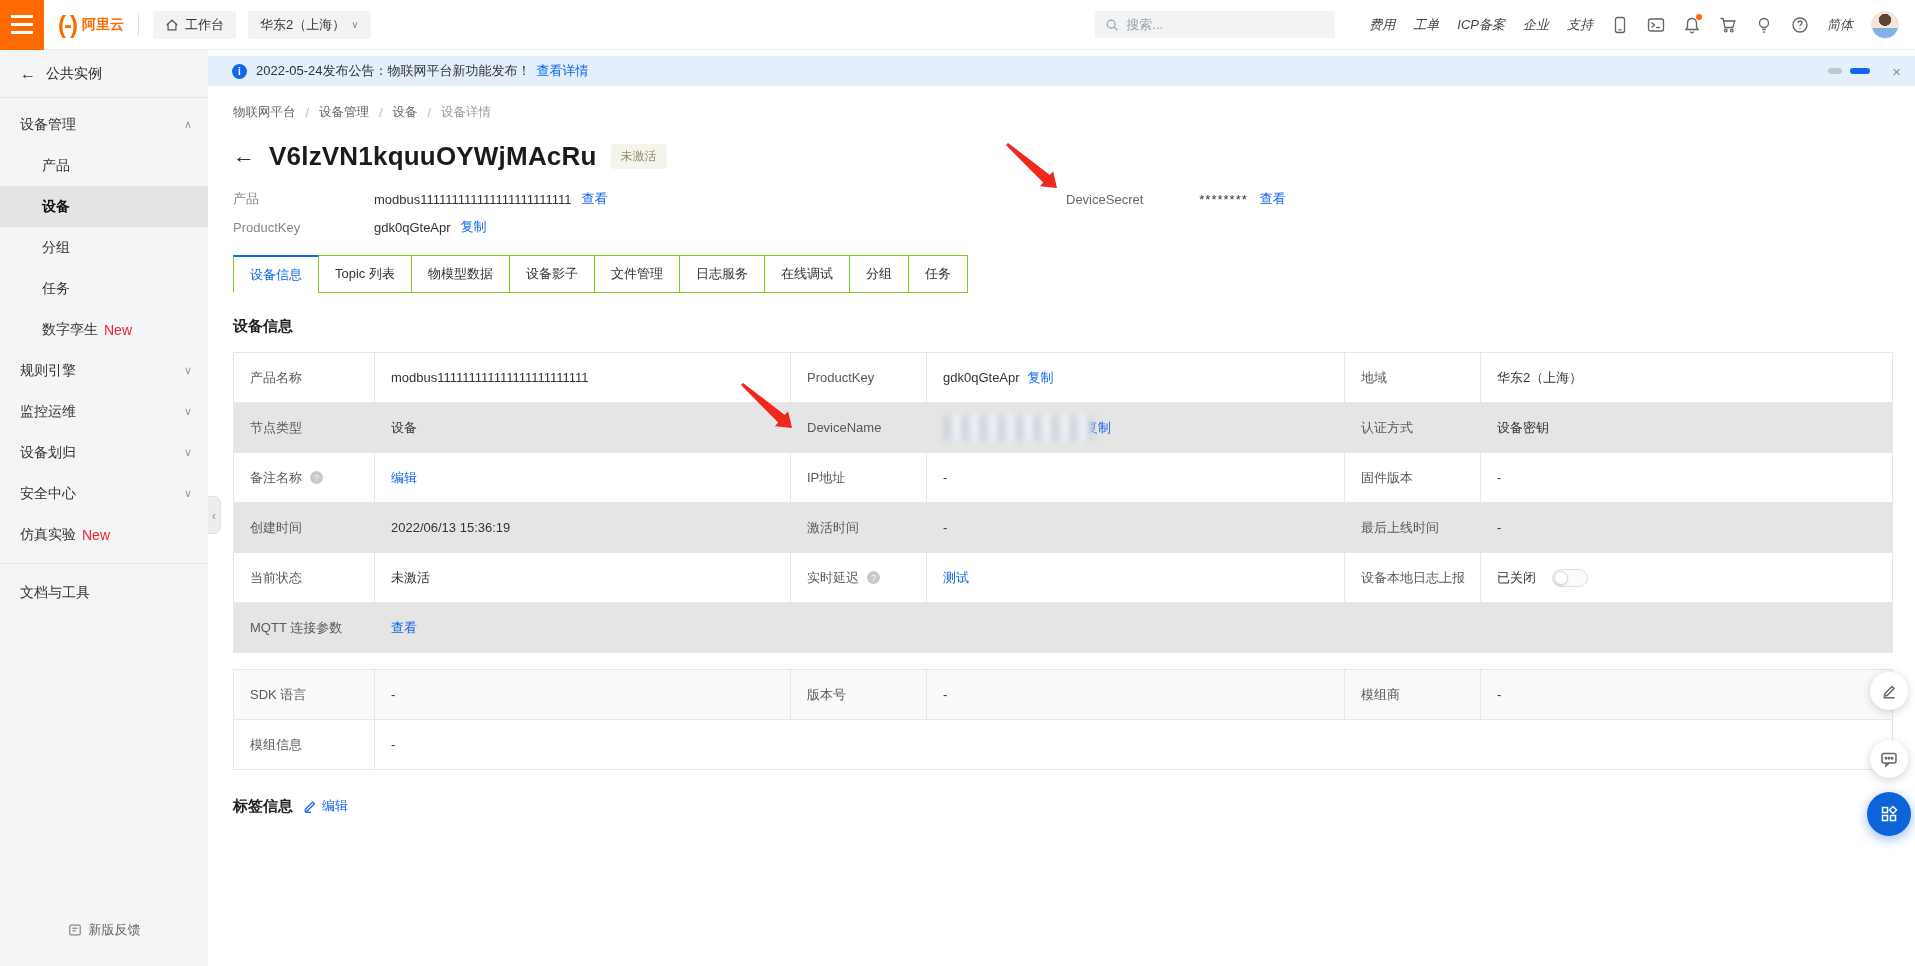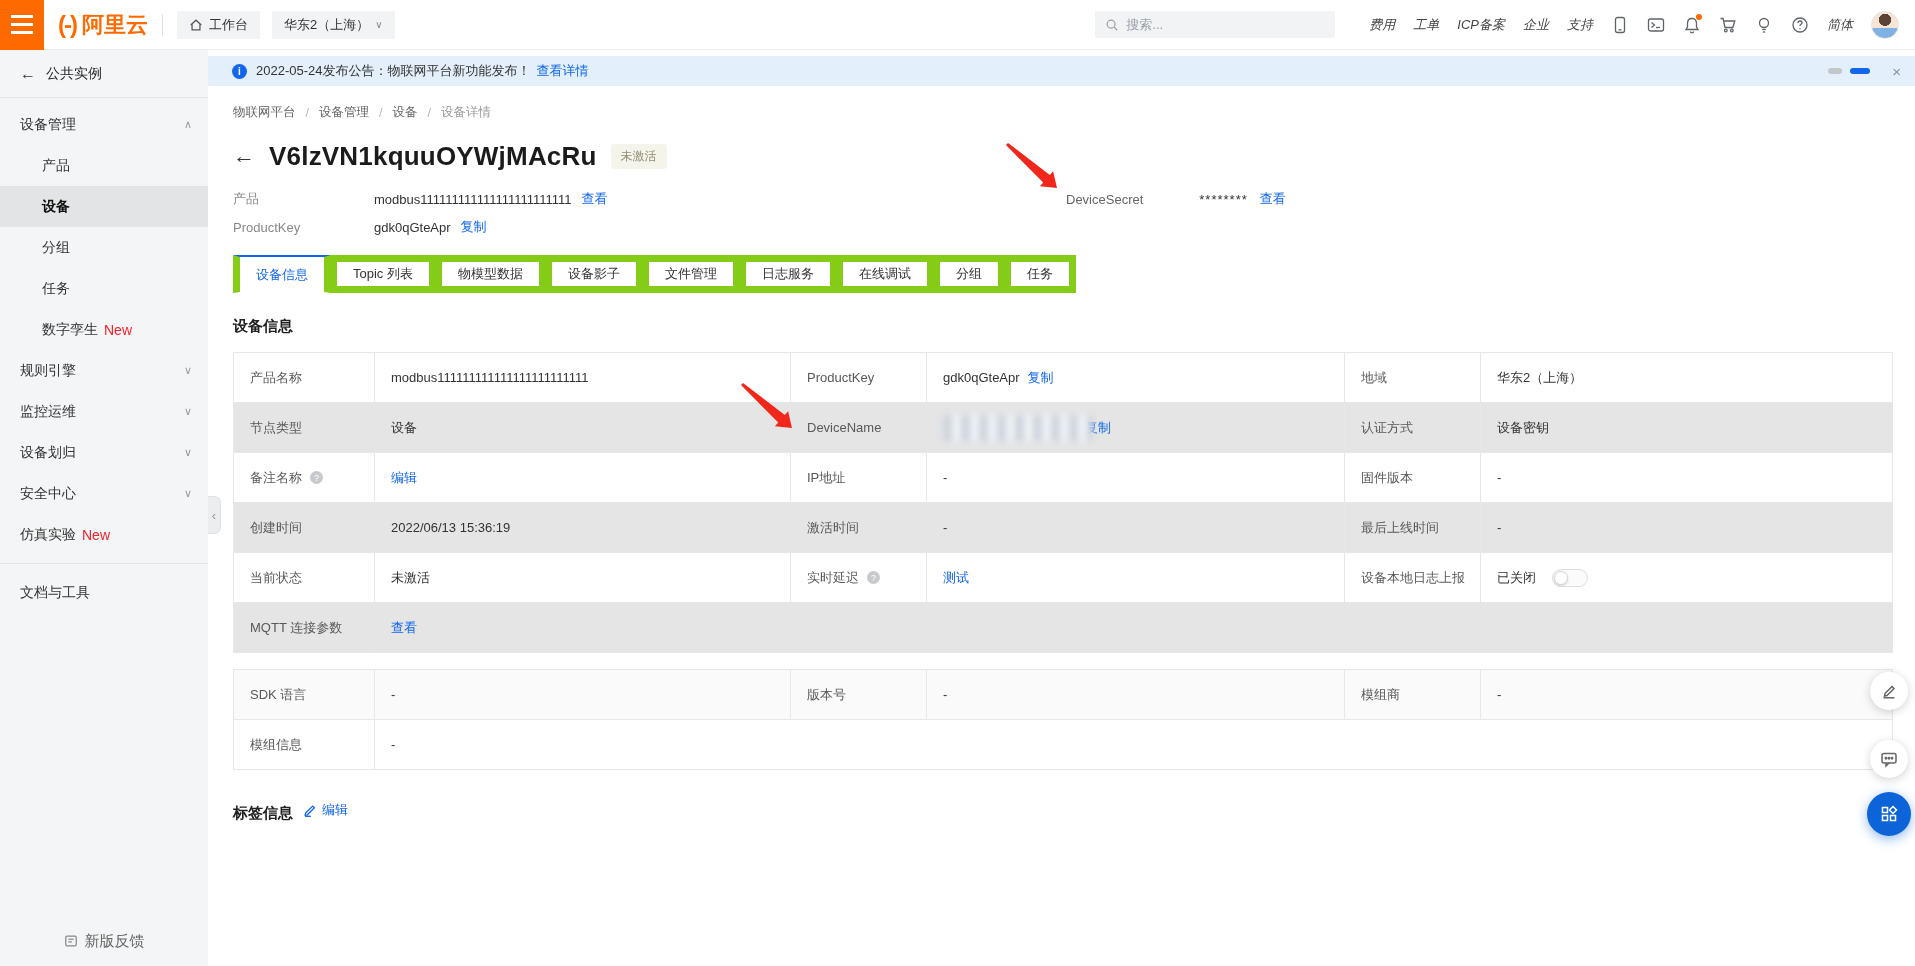--- a/index.html
+++ b/index.html
@@ -8,21 +8,21 @@
   a, .link { color:#1366ec; text-decoration:none; cursor:pointer; }
 
   
   .topbar { position:absolute; left:0; top:0; width:1915px; height:50px; background:#fff;
     border-bottom:1px solid #ececec; display:flex; align-items:center; z-index:30; }
   .hamburger { width:44px; height:50px; background:#ff6a00; display:flex; flex-direction:column;
     justify-content:center; align-items:center; gap:5px; cursor:pointer; flex:0 0 auto; }
   .hamburger i { width:22px; height:3px; background:#fff; display:block; }
   .logo { display:flex; align-items:center; gap:6px; margin-left:14px; cursor:pointer; }
   .logo-mark { color:#ff6a00; font-weight:bold; font-size:24px; letter-spacing:-2px; }
-  .logo-text { color:#ff6a00; font-weight:bold; font-size:22px; }
+  .logo-text { color:#ff6a00; font-weight:bold; font-size:14px; }
   .tb-sep { width:1px; height:22px; background:#e0e0e0; margin:0 14px; }
   .tb-btn { height:28px; background:#f2f3f5; border-radius:2px; display:flex; align-items:center;
     gap:6px; padding:0 12px; color:#333; cursor:pointer; margin-right:12px; font-size:13px; }
   .caret { font-size:10px; color:#888; }
   .tb-right { margin-left:auto; display:flex; align-items:center; gap:18px; padding-right:16px; }
   .searchbox { width:240px; height:27px; background:#f2f3f5; border-radius:2px; display:flex;
     align-items:center; padding:0 10px; gap:7px; margin-right:16px; }
   .searchbox input { border:none; outline:none; background:transparent; font-size:13px; width:180px;
     color:#333; font-family:inherit; }
   .searchbox input::placeholder { color:#9aa0a6; }
@@ -59,22 +59,22 @@
     font-size:14px; color:#222; border-bottom:1px solid #e3e4e5; cursor:pointer; }
   .sb-back { font-size:16px; color:#333; }
   .sb-items { padding-top:6px; }
   .sb-item { height:41px; display:flex; align-items:center; padding-left:20px; font-size:14px;
     color:#333; cursor:pointer; position:relative; }
   .sb-item.sub { padding-left:42px; }
   .sb-item.active { background:#e3e4e6; font-weight:bold; color:#111; }
   .sb-chev { position:absolute; right:16px; font-size:11px; color:#999; }
   .new-badge { color:#f5222d; font-size:14px; margin-left:6px; }
   .sb-divider { height:1px; background:#e3e4e5; margin:8px 0; }
-  .sb-feedback { position:absolute; left:0; bottom:8px; width:208px; height:34px; display:flex;
-    align-items:center; justify-content:center; gap:7px; color:#666; font-size:15px; cursor:pointer; }
+  .sb-feedback { position:absolute; left:0; bottom:19px; width:208px; height:34px; display:flex;
+    align-items:center; justify-content:center; gap:7px; color:#666; font-size:13px; cursor:pointer; }
   .sb-feedback svg { width:14px; height:14px; stroke:#888; fill:none; stroke-width:1.4; }
   .collapse-handle { position:absolute; left:208px; top:496px; width:13px; height:38px;
     background:#ebedef; border:1px solid #dfe1e3; border-left:none; border-radius:0 7px 7px 0;
     display:flex; align-items:center; justify-content:center; color:#999; font-size:13px;
     cursor:pointer; z-index:21; }
 
   
   .main { position:absolute; left:208px; top:86px; width:1707px; height:880px; background:#fff;
     padding:18px 22px 0 25px; }
   .breadcrumb { display:flex; align-items:center; gap:10px; font-size:12.5px; color:#666; }
@@ -94,21 +94,21 @@
   .meta-val { color:#333; }
   .meta .link { margin-left:10px; }
   .secret-group { position:absolute; left:833px; top:0; height:28px; display:flex;
     align-items:center; }
   .secret-label { color:#666; }
   .secret-stars { margin-left:56px; color:#333; letter-spacing:1px; }
   .secret-group .link { margin-left:12px; }
 
   
   .tabs { display:flex; margin-top:14px; }
-  .tab { height:38px; display:flex; align-items:center; padding:0 16px; border:7px solid #84cc16;
+  .tab { height:38px; display:flex; align-items:center; padding:0 16px; border:1px solid #84cc16;
     margin-left:-1px; cursor:pointer; background:#fff; color:#333; position:relative; }
   .tab:first-child { margin-left:0; }
   .tab.active { color:#1366ec; border-top:2px solid #1366ec; border-bottom:1px solid #fff; }
 
   .sec-title { margin-top:24px; font-size:15px; font-weight:bold; color:#222;
     display:flex; align-items:center; gap:10px; }
 
   
   .dtable { margin-top:16px; width:1660px; border-top:1px solid #e7e7e7; border-left:1px solid #e7e7e7;
     display:grid; grid-template-columns:141px 416px 136px 418px 136px 1fr; }
@@ -442,21 +442,21 @@
       <div class="cell lbl">模组商</div>
       <div class="cell val">-</div>
     </div>
     <div class="trow">
       <div class="cell lbl">模组信息</div>
       <div class="cell val span5">-</div>
     </div>
   </div>
 
   <div class="tag-row">
-    <span class="sec-title" style="margin-top:8px;">标签信息</span>
+    <span class="sec-title" style="margin-top:1px;">标签信息</span>
     <span class="tag-edit">
       <svg viewBox="0 0 16 16">
           <path d="M3 11.5 L11 3.5 L13 5.5 L5 13.5 L2.5 14 Z"></path>
           <line x1="2.5" y1="15.2" x2="9" y2="15.2"></line>
         </svg>
       <a class="link">编辑</a>
     </span>
   </div>
 
 </div>

